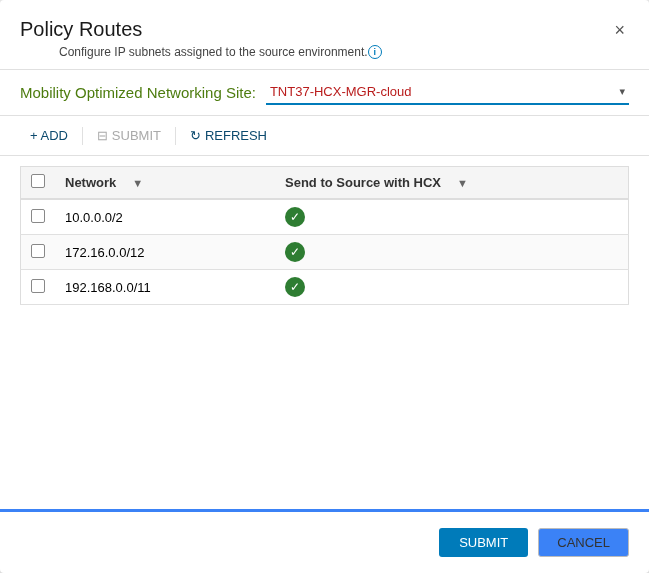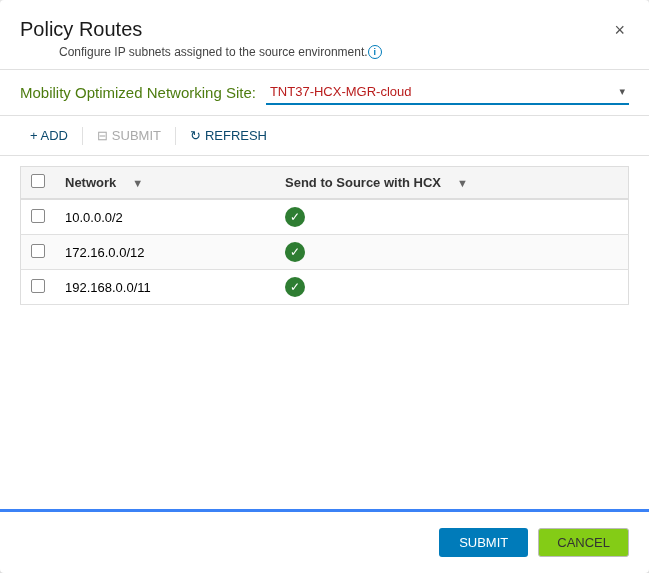--- a/index.html
+++ b/index.html
@@ -197,21 +197,21 @@
       background: #007bba;
       color: #fff;
       border: none;
       padding: 7px 20px;
       border-radius: 3px;
       cursor: pointer;
       font-size: 13px;
       font-weight: 500;
     }
     .btn-cancel {
-      background: #84cc16;
+      background: #3b82f6;
       color: #333;
       border: 1.5px solid #bbb;
       padding: 6px 18px;
       border-radius: 3px;
       cursor: pointer;
       font-size: 13px;
     }
     .table-row-even { background: #fff; }
     .table-row-odd { background: #fafafa; }
   </style>

